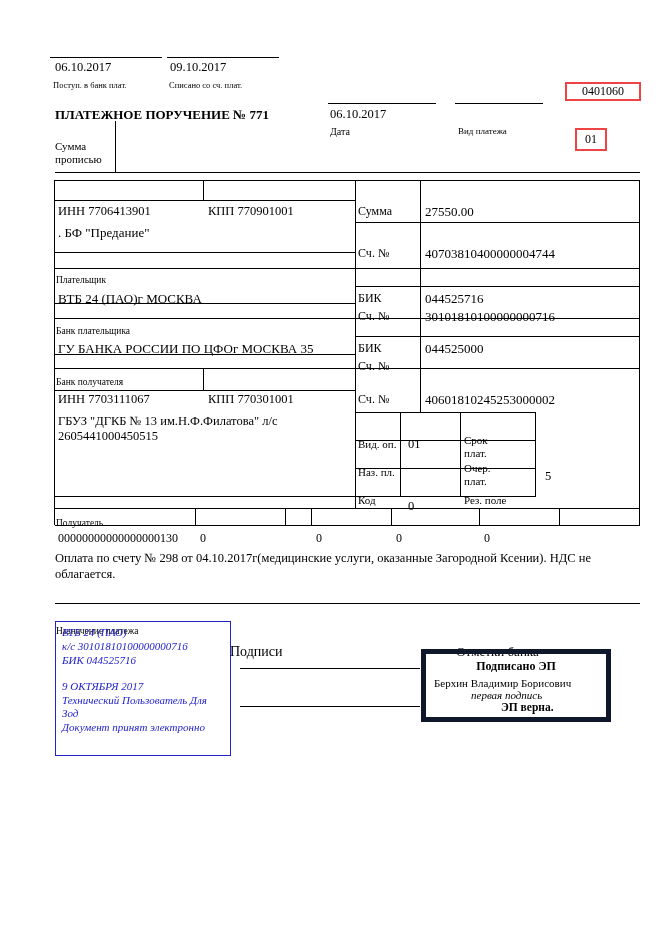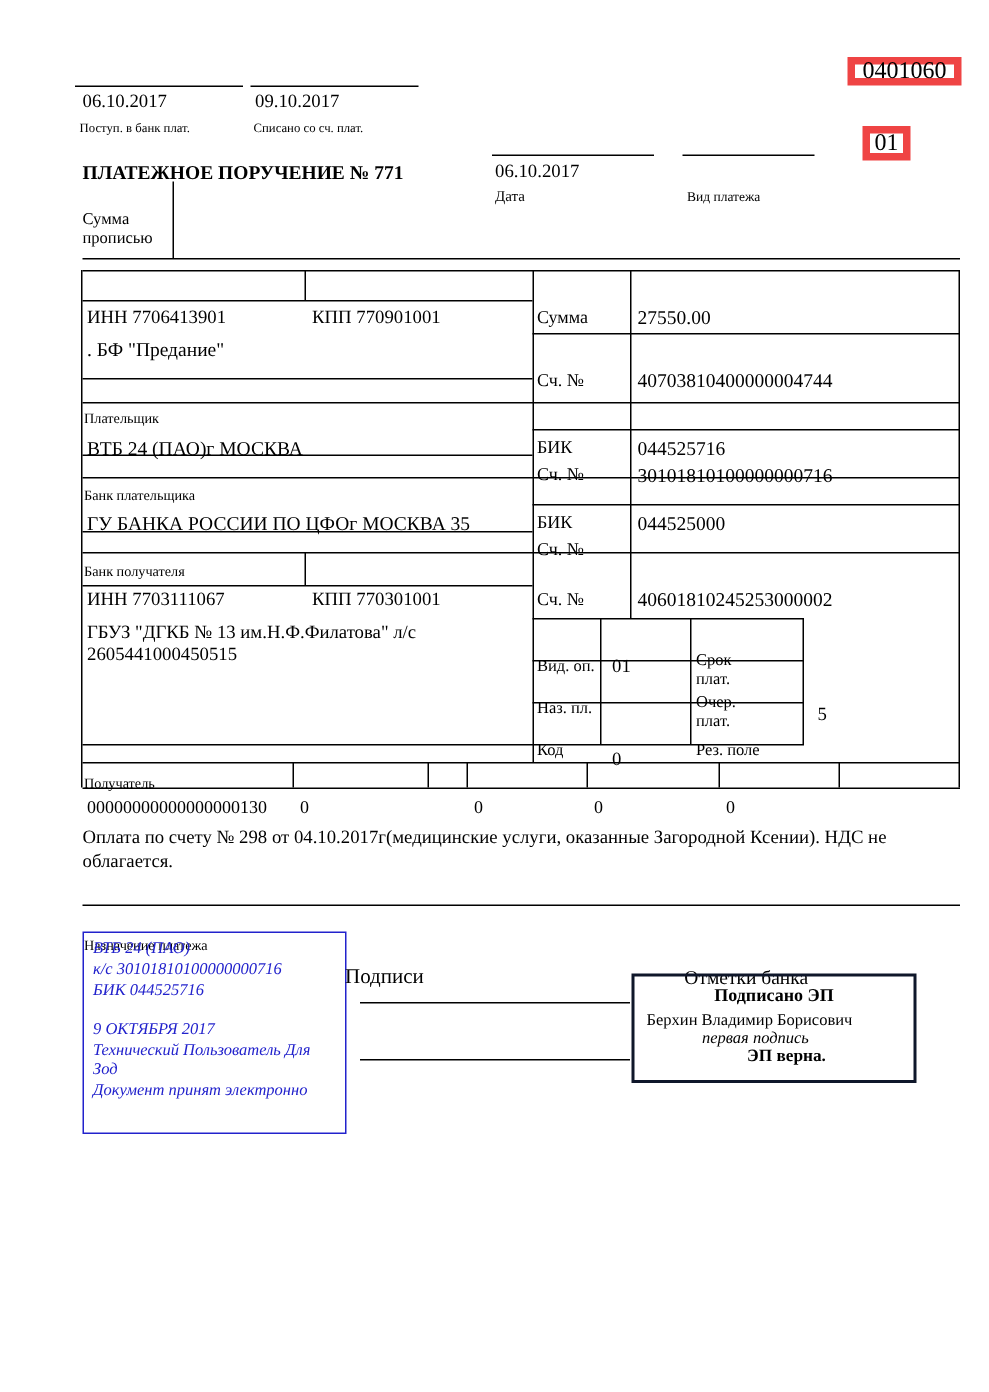--- a/index.html
+++ b/index.html
@@ -8,27 +8,27 @@
           font-family:"Liberation Serif", serif; color:#000; overflow:hidden; }
   .abs { position:absolute;margin-top:20px; }
   .hline { position:absolute; height:1px; background:#000; }
   .vline { position:absolute; width:1px; background:#000; }
   .val  { font-size:13px; white-space:nowrap; }
   .val12 { font-size:12.5px; white-space:nowrap; }
   .cl   { font-size:12px; white-space:nowrap; }        
   .sl   { font-size:9.5px; white-space:nowrap; }       
   .tiny { font-size:8.5px; white-space:nowrap; }
   .wrap { white-space:normal; line-height:1.2; }
-  .box  { position:absolute; border:5px solid #ef4444; display:flex;
-          align-items:center; justify-content:center; font-size:16px; }
+  .box  { position:absolute; border:2px solid #ef4444; display:flex;
+          align-items:center; justify-content:center; font-size:12px;margin-top:44px; }
   .sub  { font-size:11px; white-space:normal; line-height:1.15; }
   .stamp { position:absolute; border:1px solid #2222cc; color:#2222cc;
            font-size:11px; line-height:1.18; padding:4px 6px; }
   .stamp div { margin-bottom:1px;font-style:italic; }
-  .epbox { position:absolute; border:2px solid #0f172a; font-size:11px; }
+  .epbox { position:absolute; border:5px solid #0f172a; font-size:11px; }
   .b { font-weight:bold; }
   .i { font-style:italic; }
 </style>
 </head>
 <body>
 
 <div class="page">
 
   <div class="abs val12" style="left:55px;top:40px">06.10.2017</div>
   <div class="hline" style="left:50px;top:57px;width:112px"></div>

